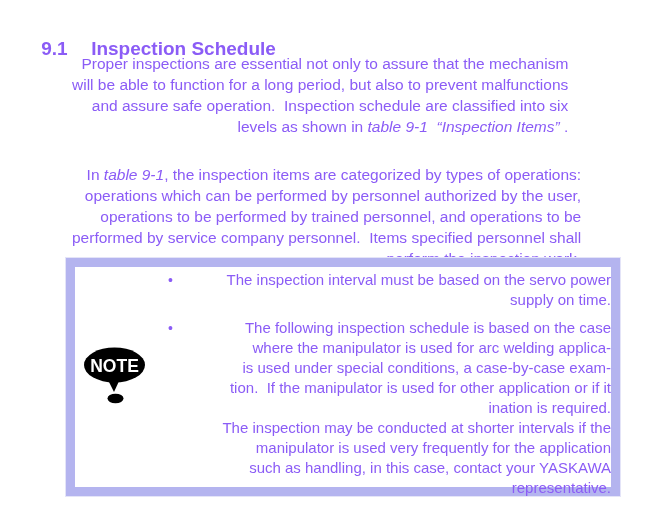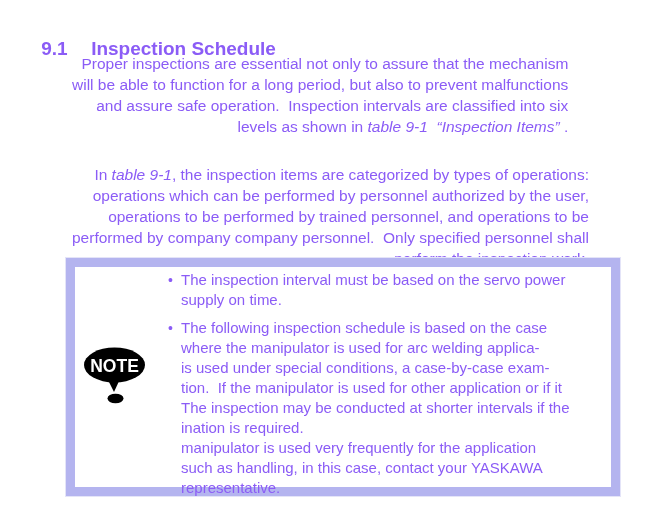--- a/index.html
+++ b/index.html
@@ -66,44 +66,44 @@
   .bullet-item {
     display: flex;
     flex-direction: row;
   }
   .bullet-item + .bullet-item { margin-top: 8px; }
   .bullet-marker {
     flex: 0 0 13px;
     width: 13px;
     font-size: 14px;
   }
-  .bullet-lines { flex: 1 1 auto; }
+  .bullet-lines { flex: 1 1 auto; text-align: right; }
   .bullet-lines .line { display: block; white-space: pre; }
 </style>
 </head>
 <body>
 
 <div class="page">
 
   <div class="heading">
     <span class="num">9.1</span><span>Inspection Schedule</span>
   </div>
 
   <div class="para para-intro">
     <span class="line">Proper inspections are essential not only to assure that the mechanism</span>
     <span class="line">will be able to function for a long period, but also to prevent malfunctions</span>
-    <span class="line">and assure safe operation.  Inspection intervals are classified into six</span>
+    <span class="line">and assure safe operation.  Inspection schedule are classified into six</span>
     <span class="line"><span>levels as shown in </span><span class="em">table 9-1  “Inspection Items”</span><span> .</span></span>
   </div>
 
   <div class="para para-categorization">
     <span class="line"><span>In </span><span class="em">table 9-1</span><span>, the inspection items are categorized by types of operations:</span></span>
     <span class="line">operations which can be performed by personnel authorized by the user,</span>
     <span class="line">operations to be performed by trained personnel, and operations to be</span>
-    <span class="line">performed by company company personnel.  Only specified personnel shall</span>
+    <span class="line">performed by service company personnel.  Items specified personnel shall</span>
     <span class="line">perform the inspection work.</span>
   </div>
 
   <div class="notebox">
     <div class="note-icon-col">
       <svg class="note-icon" width="64" height="60" viewBox="0 0 64 60" xmlns="http://www.w3.org/2000/svg">
         <ellipse cx="31.5" cy="19" rx="30.5" ry="17.5" fill="#000000"></ellipse>
         <path d="M 25 34 L 37 33 L 31 46 Z" fill="#000000"></path>
         <ellipse cx="32.5" cy="52.5" rx="8" ry="4.8" fill="#000000"></ellipse>
         <text x="31.5" y="25.5" text-anchor="middle" fill="#ffffff" font-family="Liberation Sans, sans-serif" font-size="17.5" font-weight="bold">NOTE</text>
@@ -117,22 +117,22 @@
           <span class="line">supply on time.</span>
         </span>
       </div>
       <div class="bullet-item">
         <span class="bullet-marker">•</span>
         <span class="bullet-lines">
           <span class="line">The following inspection schedule is based on the case</span>
           <span class="line">where the manipulator is used for arc welding applica-</span>
           <span class="line">is used under special conditions, a case-by-case exam-</span>
           <span class="line">tion.  If the manipulator is used for other application or if it</span>
+          <span class="line">ination is required.</span>
           <span class="line">The inspection may be conducted at shorter intervals if the</span>
-          <span class="line">ination is required.</span>
           <span class="line">manipulator is used very frequently for the application</span>
           <span class="line">such as handling, in this case, contact your YASKAWA</span>
           <span class="line">representative.</span>
         </span>
       </div>
     </div>
   </div>
 
 </div>
 

